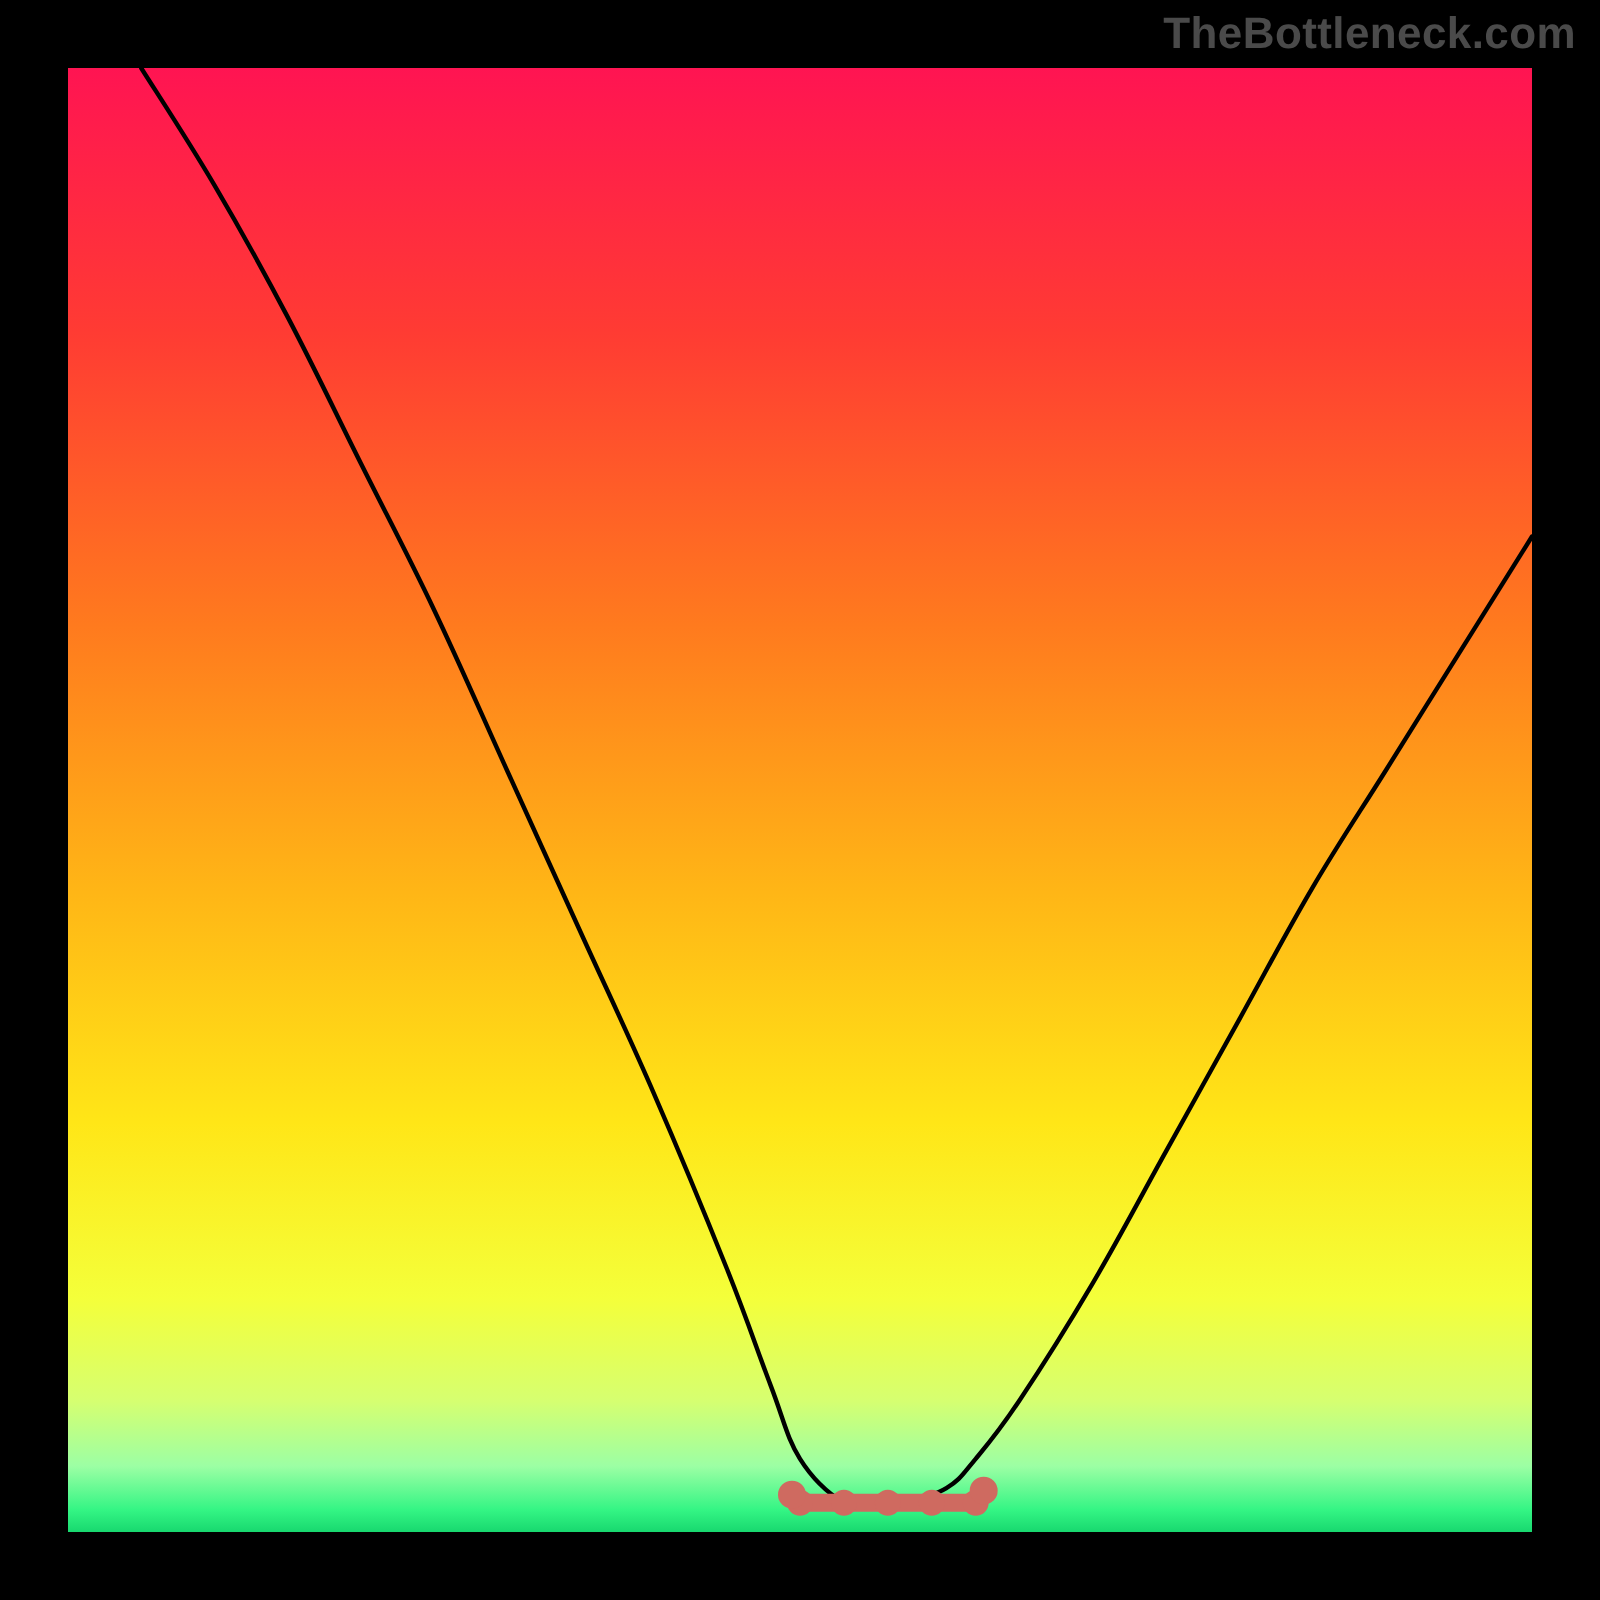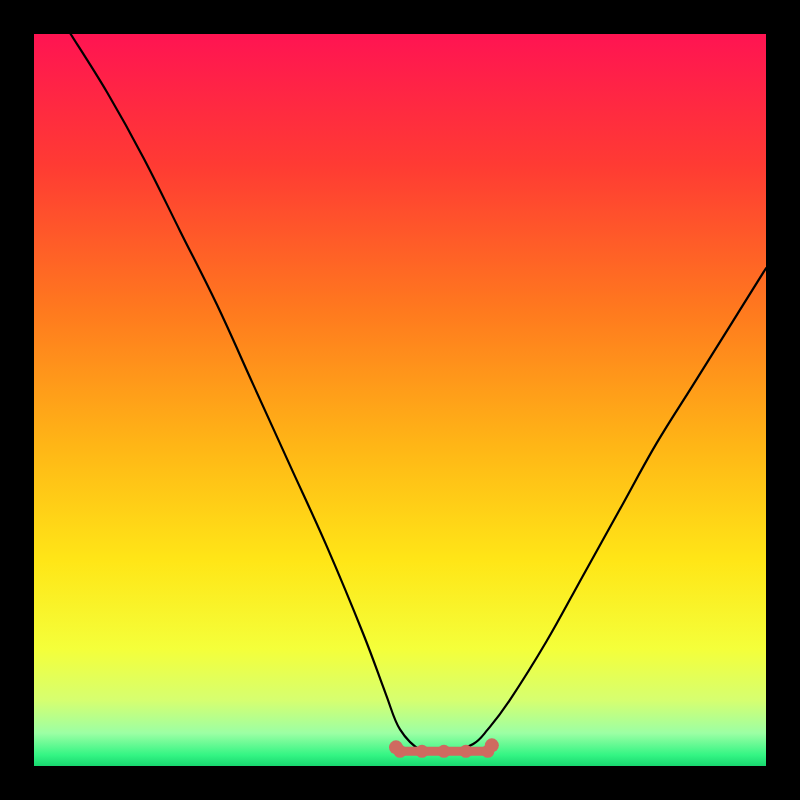--- a/index.html
+++ b/index.html
@@ -38,20 +38,21 @@
     display: block;
     width: 100%;
     height: 100%;
   }
 </style>
 </head>
 <body>
 
 <div class="frame">
 
+  <div class="watermark">TheBottleneck.com</div>
 
   <div class="plot">
     <svg viewBox="0 0 732 732" preserveAspectRatio="none">
       <defs>
         <linearGradient id="bg-grad" x1="0" y1="0" x2="0" y2="1">
         <stop offset="0%" stop-color="#ff1452"></stop>
             <stop offset="18%" stop-color="#ff3b33"></stop>
             <stop offset="38%" stop-color="#ff7a1e"></stop>
             <stop offset="56.00000000000001%" stop-color="#ffb516"></stop>
             <stop offset="72%" stop-color="#ffe617"></stop>

